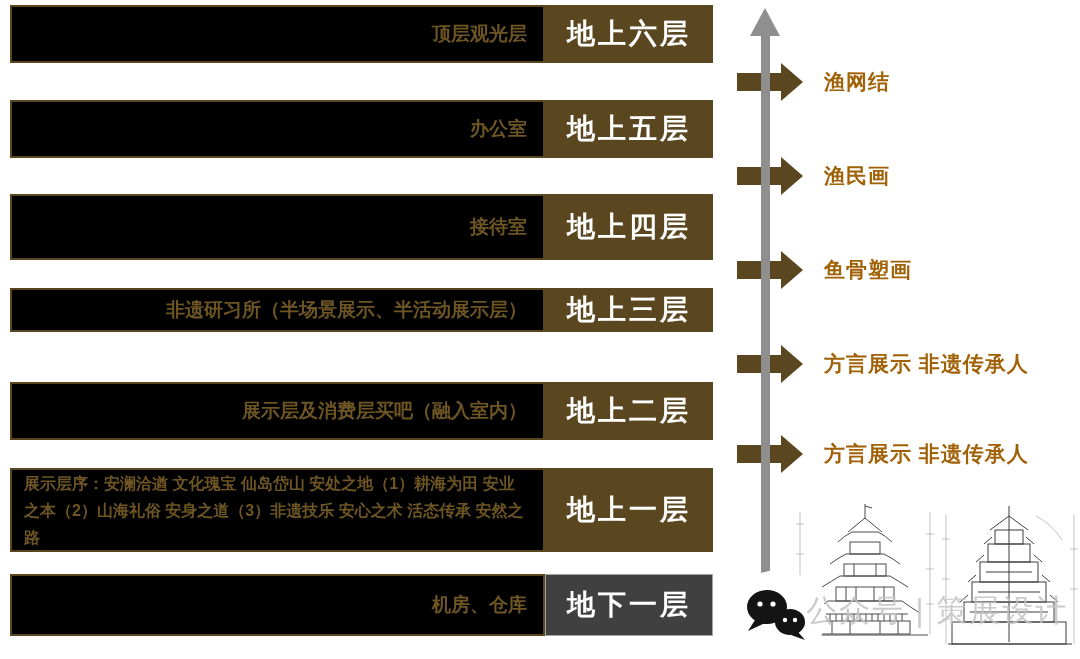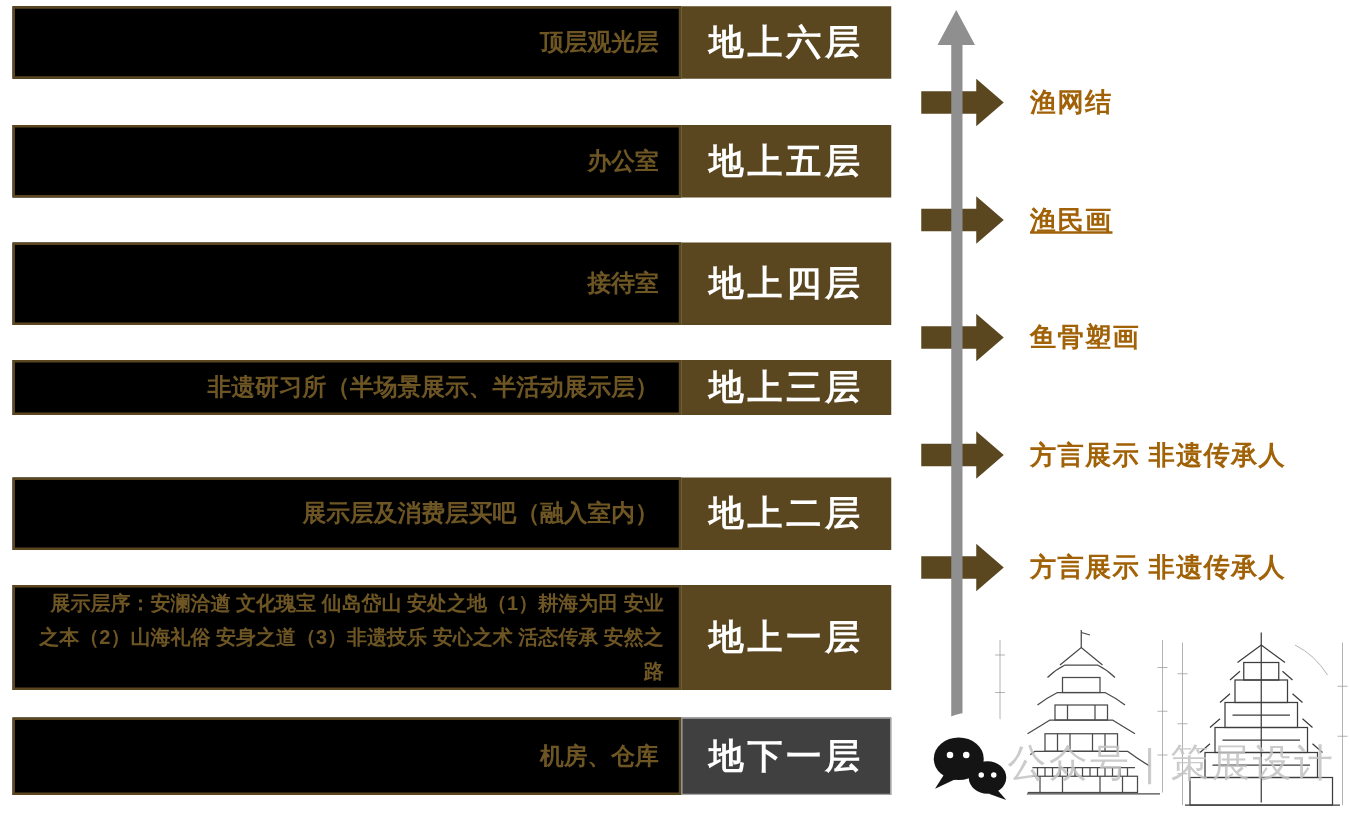--- a/index.html
+++ b/index.html
@@ -7,39 +7,39 @@
     position:relative;width:1080px;height:659px;background:#ffffff;overflow:hidden;
     font-family:"Liberation Sans",sans-serif;
   }
   
   .row{position:absolute;left:10px;width:703px;display:flex;}
   .bar{
     flex:1;background:#000000;border:2px solid #5a4720;box-sizing:border-box;
     display:flex;align-items:center;justify-content:flex-end;
     color:#6e5624;font-weight:bold;font-size:19px;padding-right:16px;
   }
-  .bar.center{justify-content:center;text-align:right;font-size:16px;line-height:27px;padding:0 12px;}
+  .bar.center{justify-content:center;text-align:left;font-size:16px;line-height:27px;padding:0 12px;}
   .label{
     width:168px;background:#5a4720;color:#ffffff;font-weight:bold;font-size:28px;
     display:flex;align-items:center;justify-content:center;letter-spacing:3px;flex:none;
   }
   .label.gray{background:#404040;border:1px solid #a5a5a5;box-sizing:border-box;}
   .r1{top:5px;height:58px;}
   .r2{top:100px;height:58px;}
   .r3{top:194px;height:66px;}
   .r4{top:288px;height:44px;}
   .r5{top:382px;height:58px;}
   .r6{top:468px;height:84px;}
   .r7{top:574px;height:62px;}
   
   .harrow{position:absolute;left:737px;width:66px;height:38px;z-index:1;}
   .harrow .tail{position:absolute;left:0;top:10px;width:46px;height:18px;background:#5a4720;}
   .harrow .head{position:absolute;left:44px;top:0;width:0;height:0;
     border-top:19px solid transparent;border-bottom:19px solid transparent;border-left:22px solid #5a4720;}
-  .a1{top:63px;} .a2{top:157px;text-decoration:underline;} .a3{top:251px;} .a4{top:345px;} .a5{top:435px;}
+  .a1{top:63px;} .a2{top:157px;} .a3{top:251px;} .a4{top:345px;} .a5{top:435px;}
   .ann{position:absolute;left:824px;width:250px;height:38px;display:flex;align-items:center;
     color:#a16207;font-weight:bold;font-size:21px;letter-spacing:1px;z-index:1;}
   
   .vline{position:absolute;left:761px;top:34px;width:9px;height:614px;background:#8f8f8f;z-index:2;}
   .vhead{position:absolute;left:750px;top:8px;width:0;height:0;z-index:2;
     border-left:15px solid transparent;border-right:15px solid transparent;border-bottom:28px solid #8f8f8f;}
   
   .drawing{position:absolute;z-index:3;}
   .glow{position:absolute;left:730px;top:570px;width:96px;height:92px;border-radius:50%;
     background:#ffffff;z-index:4;}

